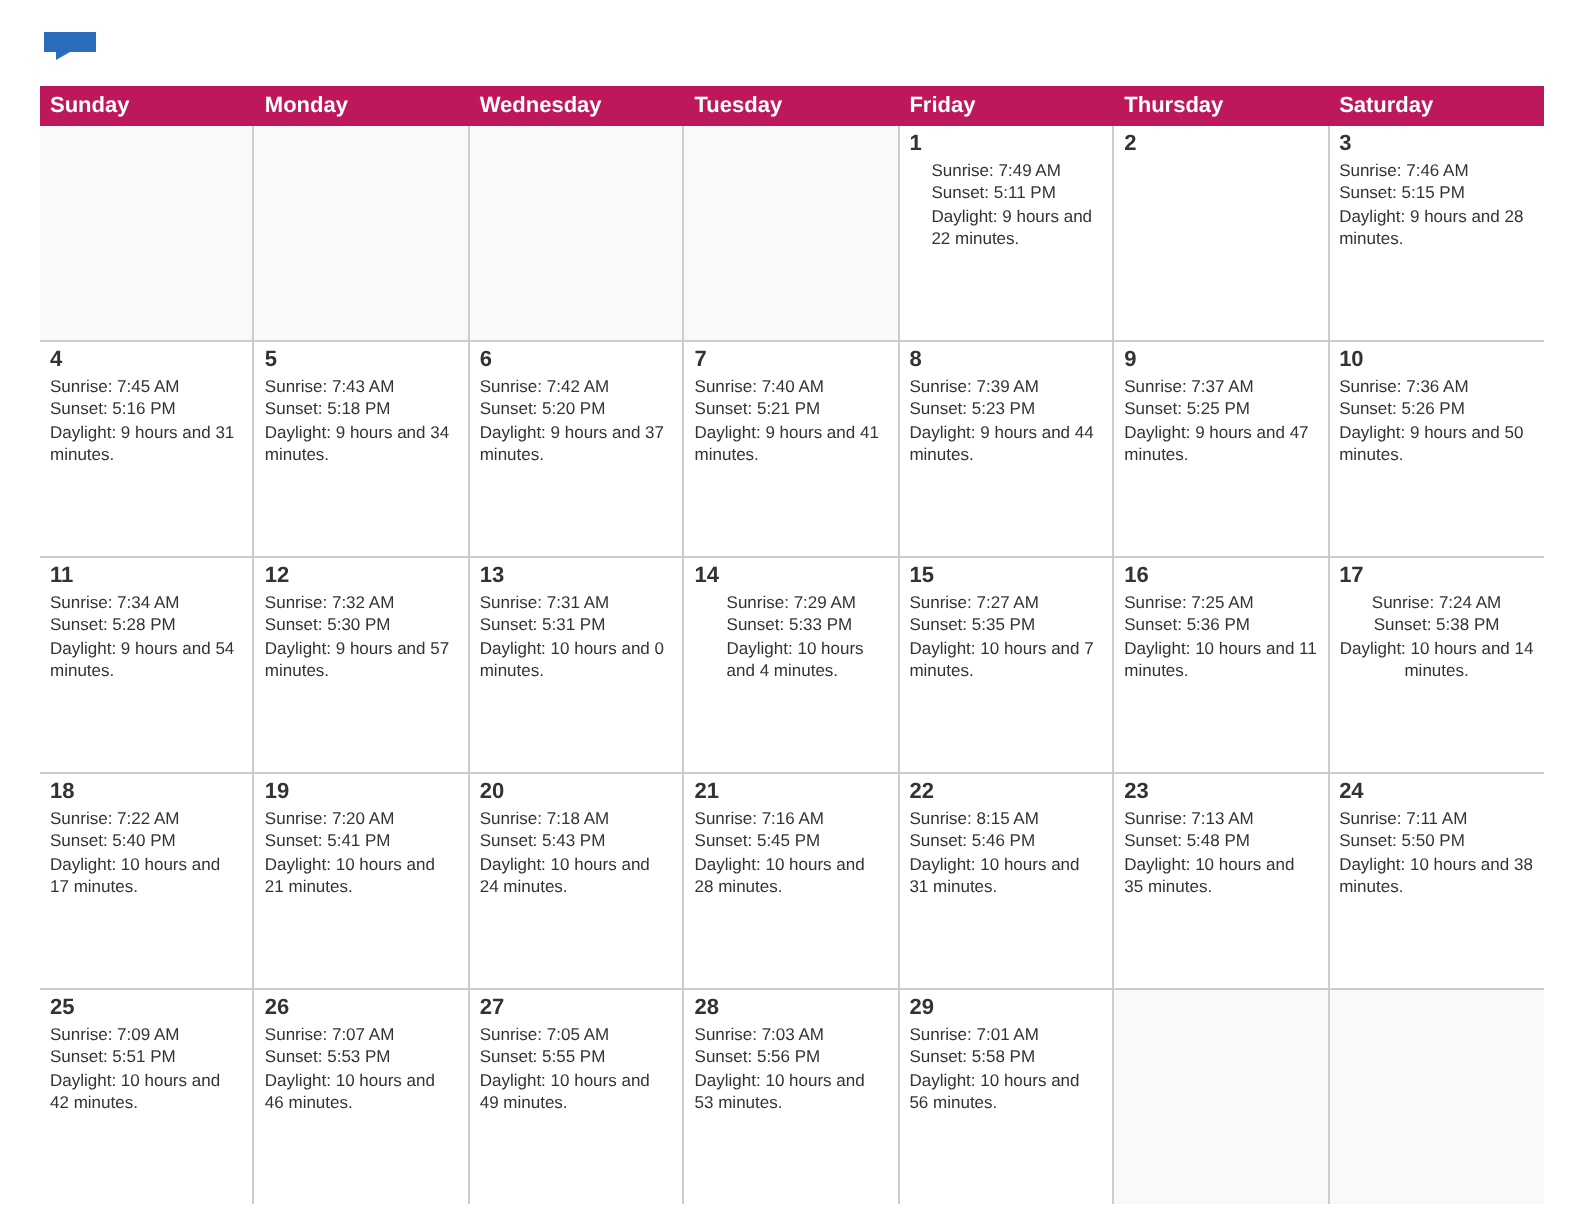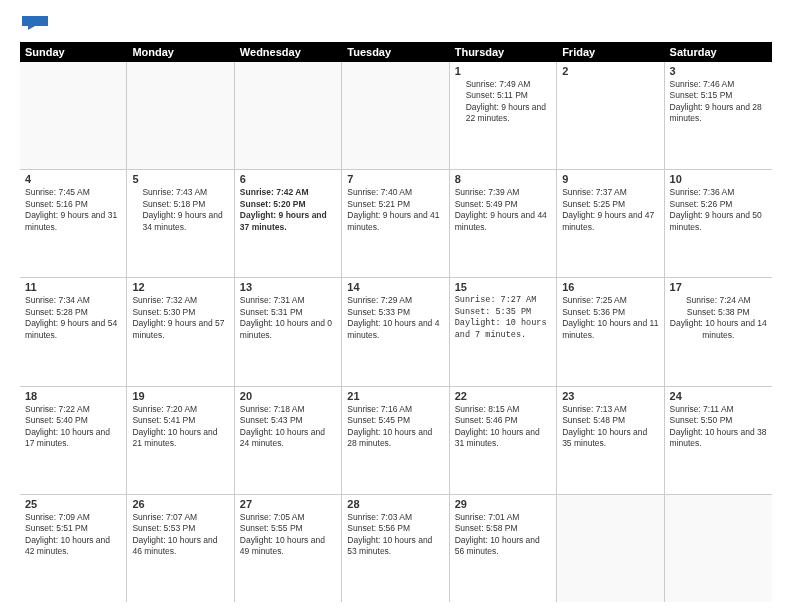--- a/index.html
+++ b/index.html
@@ -41,21 +41,21 @@
       color: #555;
     }
     .calendar {
       flex: 1;
       display: flex;
       flex-direction: column;
     }
     .cal-header {
       display: grid;
       grid-template-columns: repeat(7, 1fr);
-      background: #000000;
+      background: #be185d;
     }
     .cal-header-cell {
       color: #fff;
       font-size: 11px;
       font-weight: bold;
       padding: 4px 5px;
       text-align: left;
     }
     .cal-body {
       flex: 1;
@@ -118,22 +118,22 @@
       <div class="location"></div>
     </div>
   </div>
 
   <div class="calendar">
     <div class="cal-header" id="cal-header">
         <div class="cal-header-cell">Sunday</div>
         <div class="cal-header-cell">Monday</div>
         <div class="cal-header-cell">Wednesday</div>
         <div class="cal-header-cell">Tuesday</div>
+        <div class="cal-header-cell">Friday</div>
         <div class="cal-header-cell">Thursday</div>
-        <div class="cal-header-cell">Friday</div>
         <div class="cal-header-cell">Saturday</div>
       </div>
     <div class="cal-body" id="cal-body">
         <div class="cal-row">
           <div class="cal-cell empty"></div>
           <div class="cal-cell empty"></div>
           <div class="cal-cell empty"></div>
           <div class="cal-cell empty"></div>
           <div class="cal-cell">
             <span class="day-num">1</span>
@@ -153,40 +153,40 @@
         </div>
         <div class="cal-row">
           <div class="cal-cell">
             <span class="day-num">4</span>
             <div class="cell-text" style="white-space: pre-line;">Sunrise: 7:45 AM
 Sunset: 5:16 PM
 Daylight: 9 hours and 31 minutes.</div>
           </div>
           <div class="cal-cell">
             <span class="day-num">5</span>
-            <div class="cell-text" style="white-space: pre-line; margin-left: 10px;">Sunrise: 7:43 AM
+            <div class="cell-text" style="white-space: pre-line;">Sunrise: 7:43 AM
 Sunset: 5:18 PM
 Daylight: 9 hours and 34 minutes.</div>
           </div>
           <div class="cal-cell">
             <span class="day-num">6</span>
-            <div class="cell-text" style="white-space: pre-line; font-weight: bold;">Sunrise: 7:42 AM
+            <div class="cell-text" style="white-space: pre-line;">Sunrise: 7:42 AM
 Sunset: 5:20 PM
 Daylight: 9 hours and 37 minutes.</div>
           </div>
           <div class="cal-cell">
             <span class="day-num">7</span>
             <div class="cell-text" style="white-space: pre-line;">Sunrise: 7:40 AM
 Sunset: 5:21 PM
 Daylight: 9 hours and 41 minutes.</div>
           </div>
           <div class="cal-cell">
             <span class="day-num">8</span>
             <div class="cell-text" style="white-space: pre-line;">Sunrise: 7:39 AM
-Sunset: 5:49 PM
+Sunset: 5:23 PM
 Daylight: 9 hours and 44 minutes.</div>
           </div>
           <div class="cal-cell">
             <span class="day-num">9</span>
             <div class="cell-text" style="white-space: pre-line;">Sunrise: 7:37 AM
 Sunset: 5:25 PM
 Daylight: 9 hours and 47 minutes.</div>
           </div>
           <div class="cal-cell">
             <span class="day-num">10</span>
@@ -209,27 +209,27 @@
 Daylight: 9 hours and 57 minutes.</div>
           </div>
           <div class="cal-cell">
             <span class="day-num">13</span>
             <div class="cell-text" style="white-space: pre-line;">Sunrise: 7:31 AM
 Sunset: 5:31 PM
 Daylight: 10 hours and 0 minutes.</div>
           </div>
           <div class="cal-cell">
             <span class="day-num">14</span>
-            <div class="cell-text" style="white-space: pre-line;">Sunrise: 7:29 AM
+            <div class="cell-text" style="white-space: pre-line; margin-left: 16px;">Sunrise: 7:29 AM
 Sunset: 5:33 PM
 Daylight: 10 hours and 4 minutes.</div>
           </div>
           <div class="cal-cell">
             <span class="day-num">15</span>
-            <div class="cell-text" style="white-space: pre-line; font-family: Liberation Mono, monospace;">Sunrise: 7:27 AM
+            <div class="cell-text" style="white-space: pre-line;">Sunrise: 7:27 AM
 Sunset: 5:35 PM
 Daylight: 10 hours and 7 minutes.</div>
           </div>
           <div class="cal-cell">
             <span class="day-num">16</span>
             <div class="cell-text" style="white-space: pre-line;">Sunrise: 7:25 AM
 Sunset: 5:36 PM
 Daylight: 10 hours and 11 minutes.</div>
           </div>
           <div class="cal-cell">

